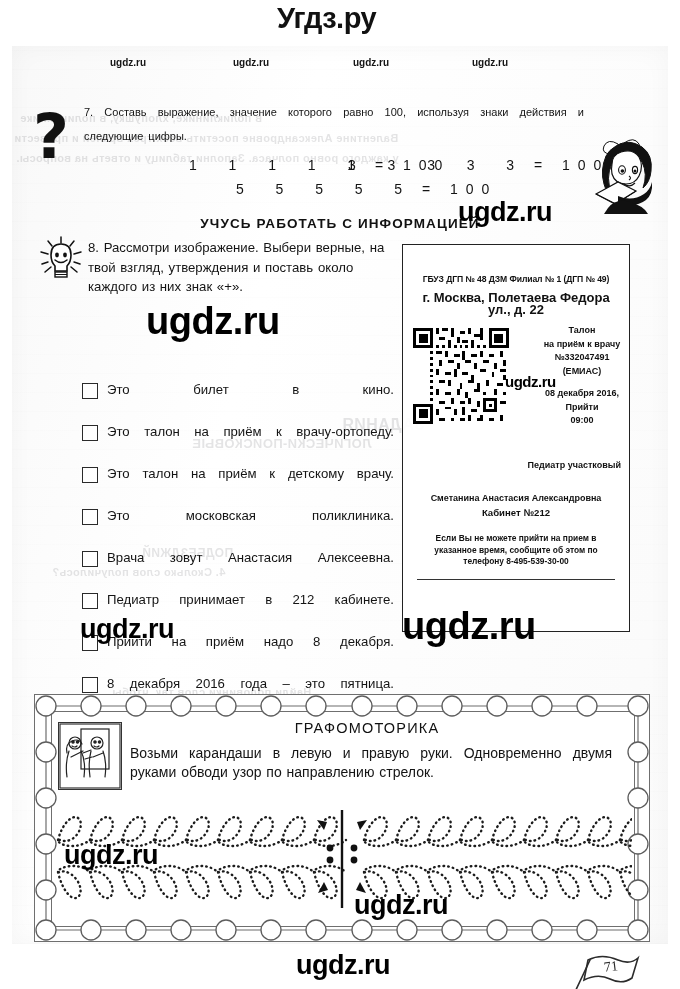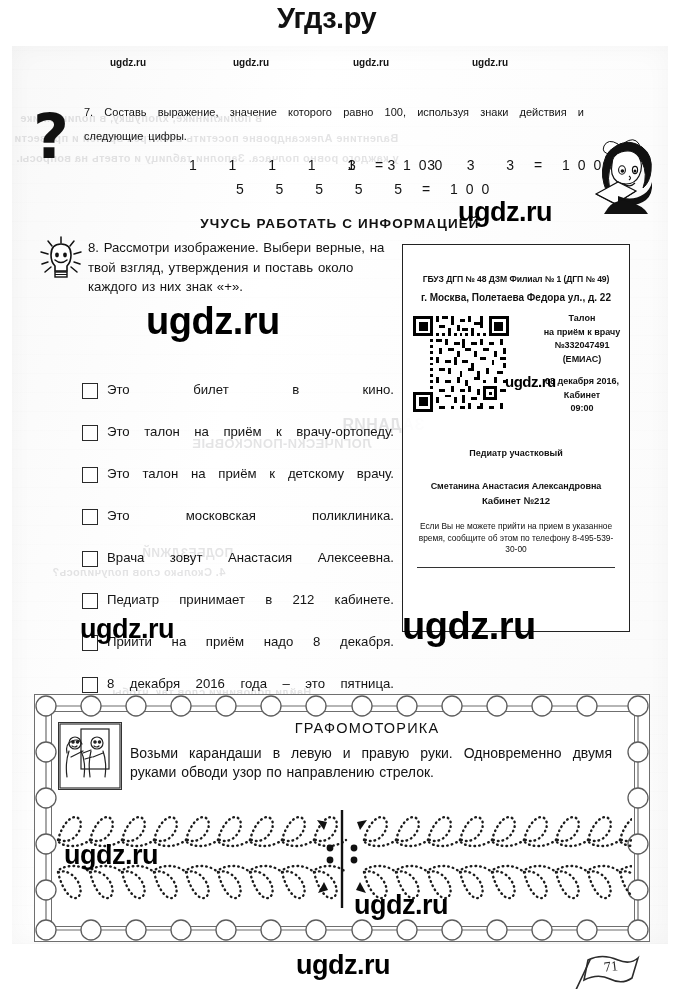--- a/index.html
+++ b/index.html
@@ -192,21 +192,21 @@
   .tl-org {
     text-align: center;
     font-size: 8.6px;
     font-weight: 700;
     letter-spacing: -0.1px;
     line-height: 12px;
     margin-top: 18px;
   }
   .tl-addr {
     text-align: center;
-    font-size: 10px;
+    font-size: 13px;
     line-height: 12px;
     margin-top: 7px;
     font-weight: 600;
   }
   .tl-mid {
     position: relative;
     height: 128px;
     margin-top: 12px;
   }
   #qr-code {
@@ -218,42 +218,42 @@
     position: absolute;
     left: 116px; top: -4px;
     width: 110px;
     text-align: center;
     font-size: 9px;
     line-height: 13.5px;
     font-weight: 600;
   }
   .tl-right .bold { font-weight: 700; }
   .tl-doctor-role {
-    text-align: center;
+    text-align: right;
     font-size: 9px;
     font-weight: 700;
     margin-top: 4px;
   }
   .tl-doctor-name {
     text-align: center;
     font-size: 9px;
     font-weight: 600;
     margin-top: 23px;
   }
   .tl-cabinet {
     text-align: center;
     font-size: 9.6px;
     font-weight: 700;
     margin-top: 4px;
   }
   .tl-note {
     text-align: center;
     font-size: 8.4px;
     line-height: 11.5px;
-    font-weight: 400;
+    font-weight: 700;
     margin-top: 15px;
     padding: 0 4px;
   }
   .tl-rule {
     margin: 11px 6px 0;
     border-top: 1.2px solid #333;
   }
 
   
   #grapho-frame {
@@ -589,21 +589,21 @@
             <rect x="30" y="25" width="2" height="1"></rect>
         </g>
       </svg>
 
       <div class="tl-right">
         <div>Талон</div>
         <div>на приём к врачу</div>
         <div>№332047491</div>
         <div>(ЕМИАС)</div>
         <div class="bold" style="margin-top:9px;">08 декабря 2016,</div>
-        <div class="bold">Кабинет</div>
+        <div class="bold">Прийти</div>
         <div class="bold">09:00</div>
       </div>
     </div>
 
     <div class="tl-doctor-role">Педиатр участковый</div>
     <div class="tl-doctor-name">Сметанина Анастасия Александровна</div>
     <div class="tl-cabinet">Кабинет №212</div>
     <div class="tl-note">Если Вы не можете прийти на прием в указанное время, сообщите об этом по телефону 8-495-539-30-00</div>
     <div class="tl-rule"></div>
   </div>

